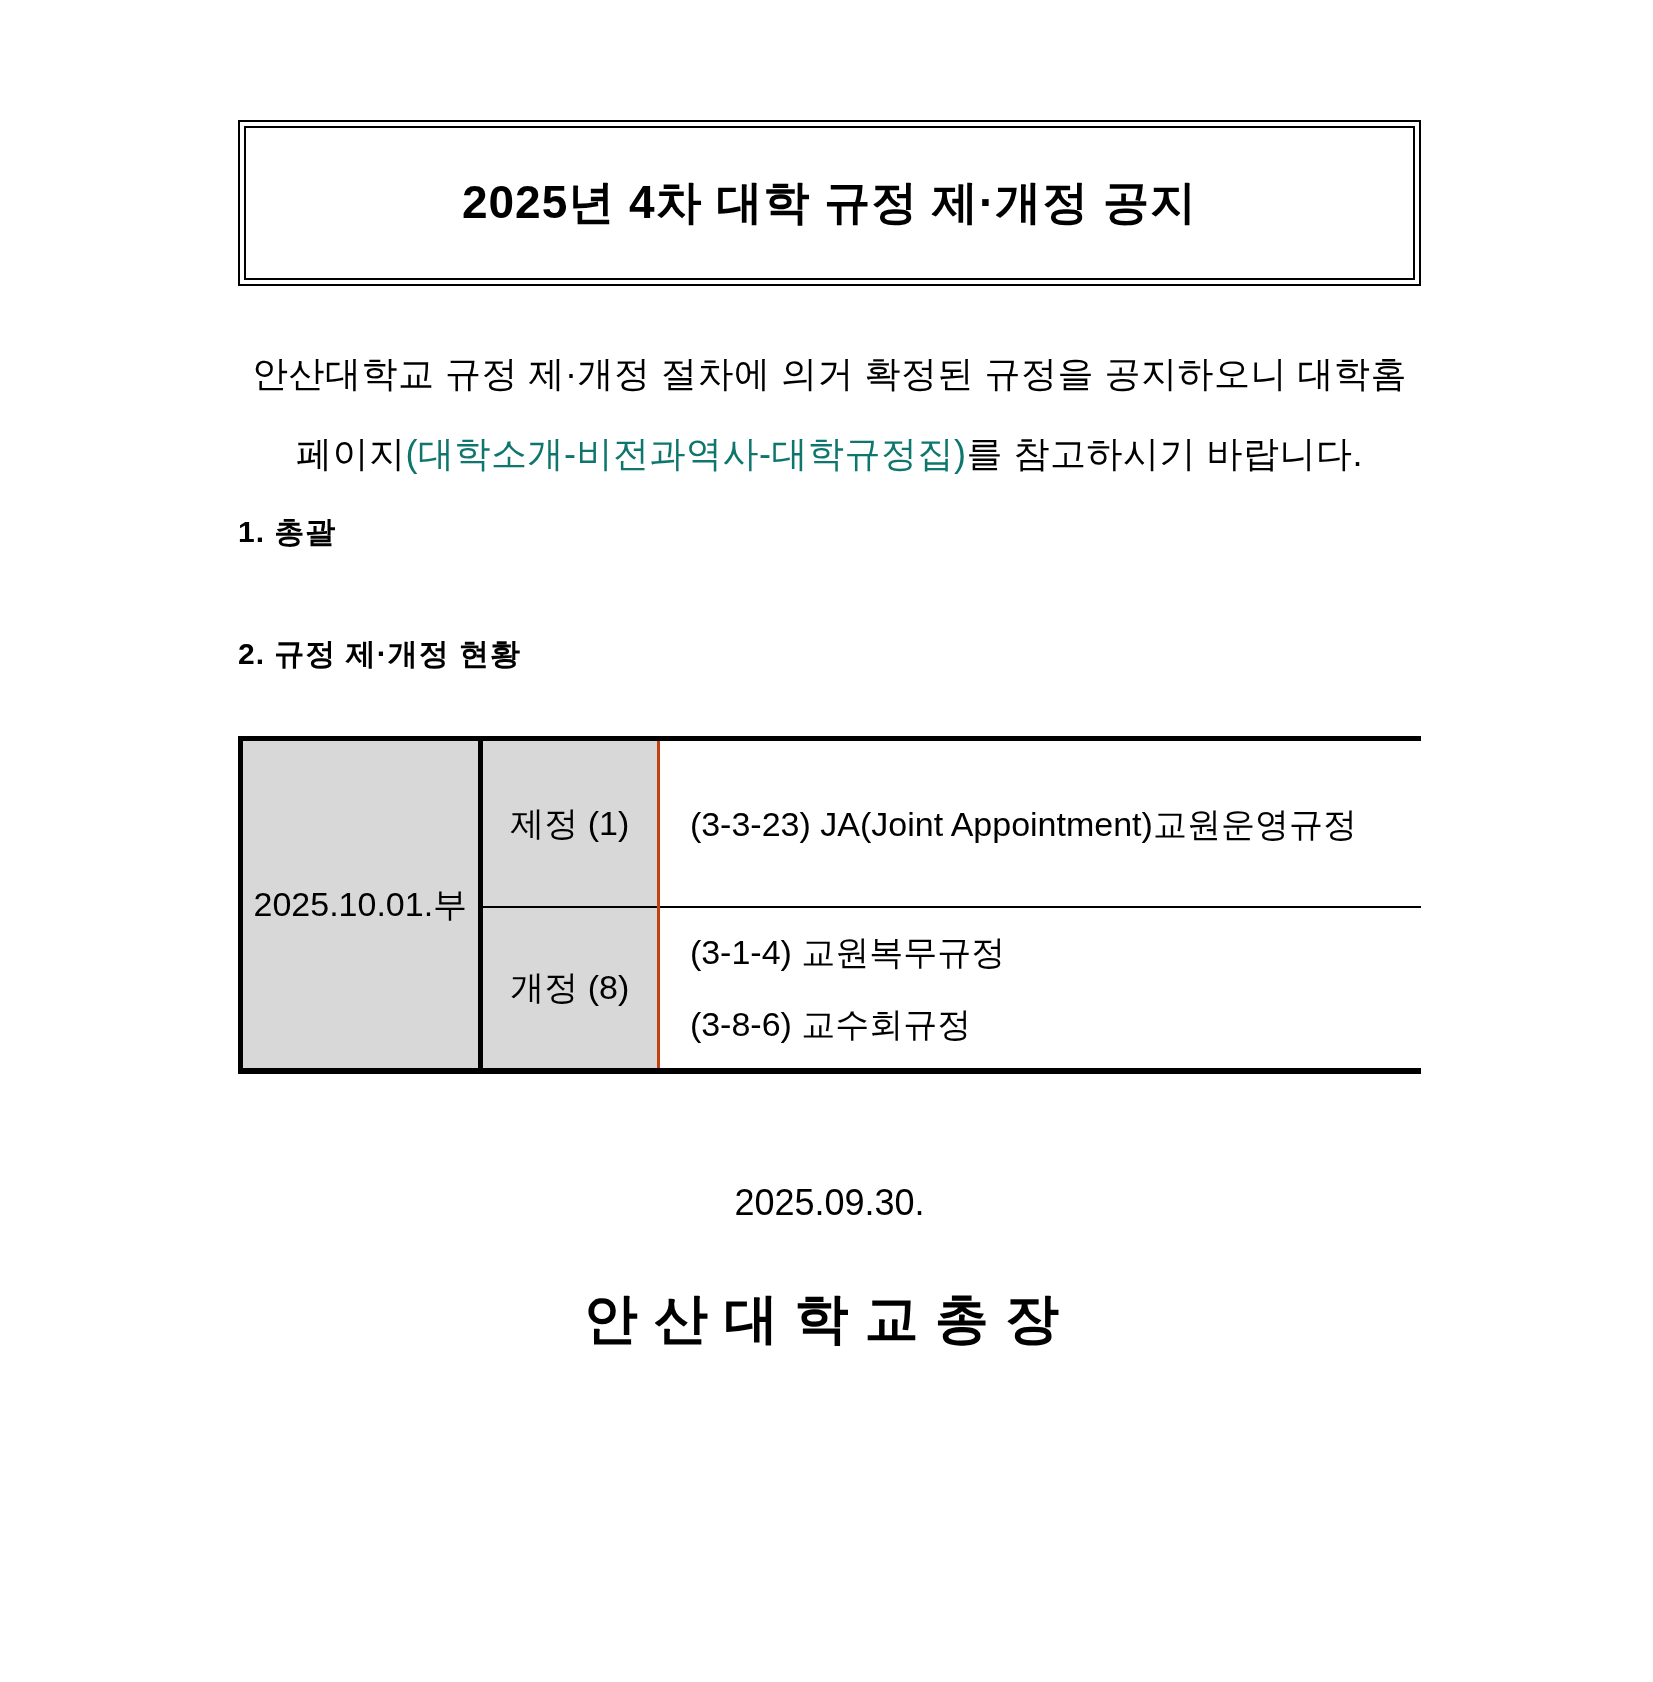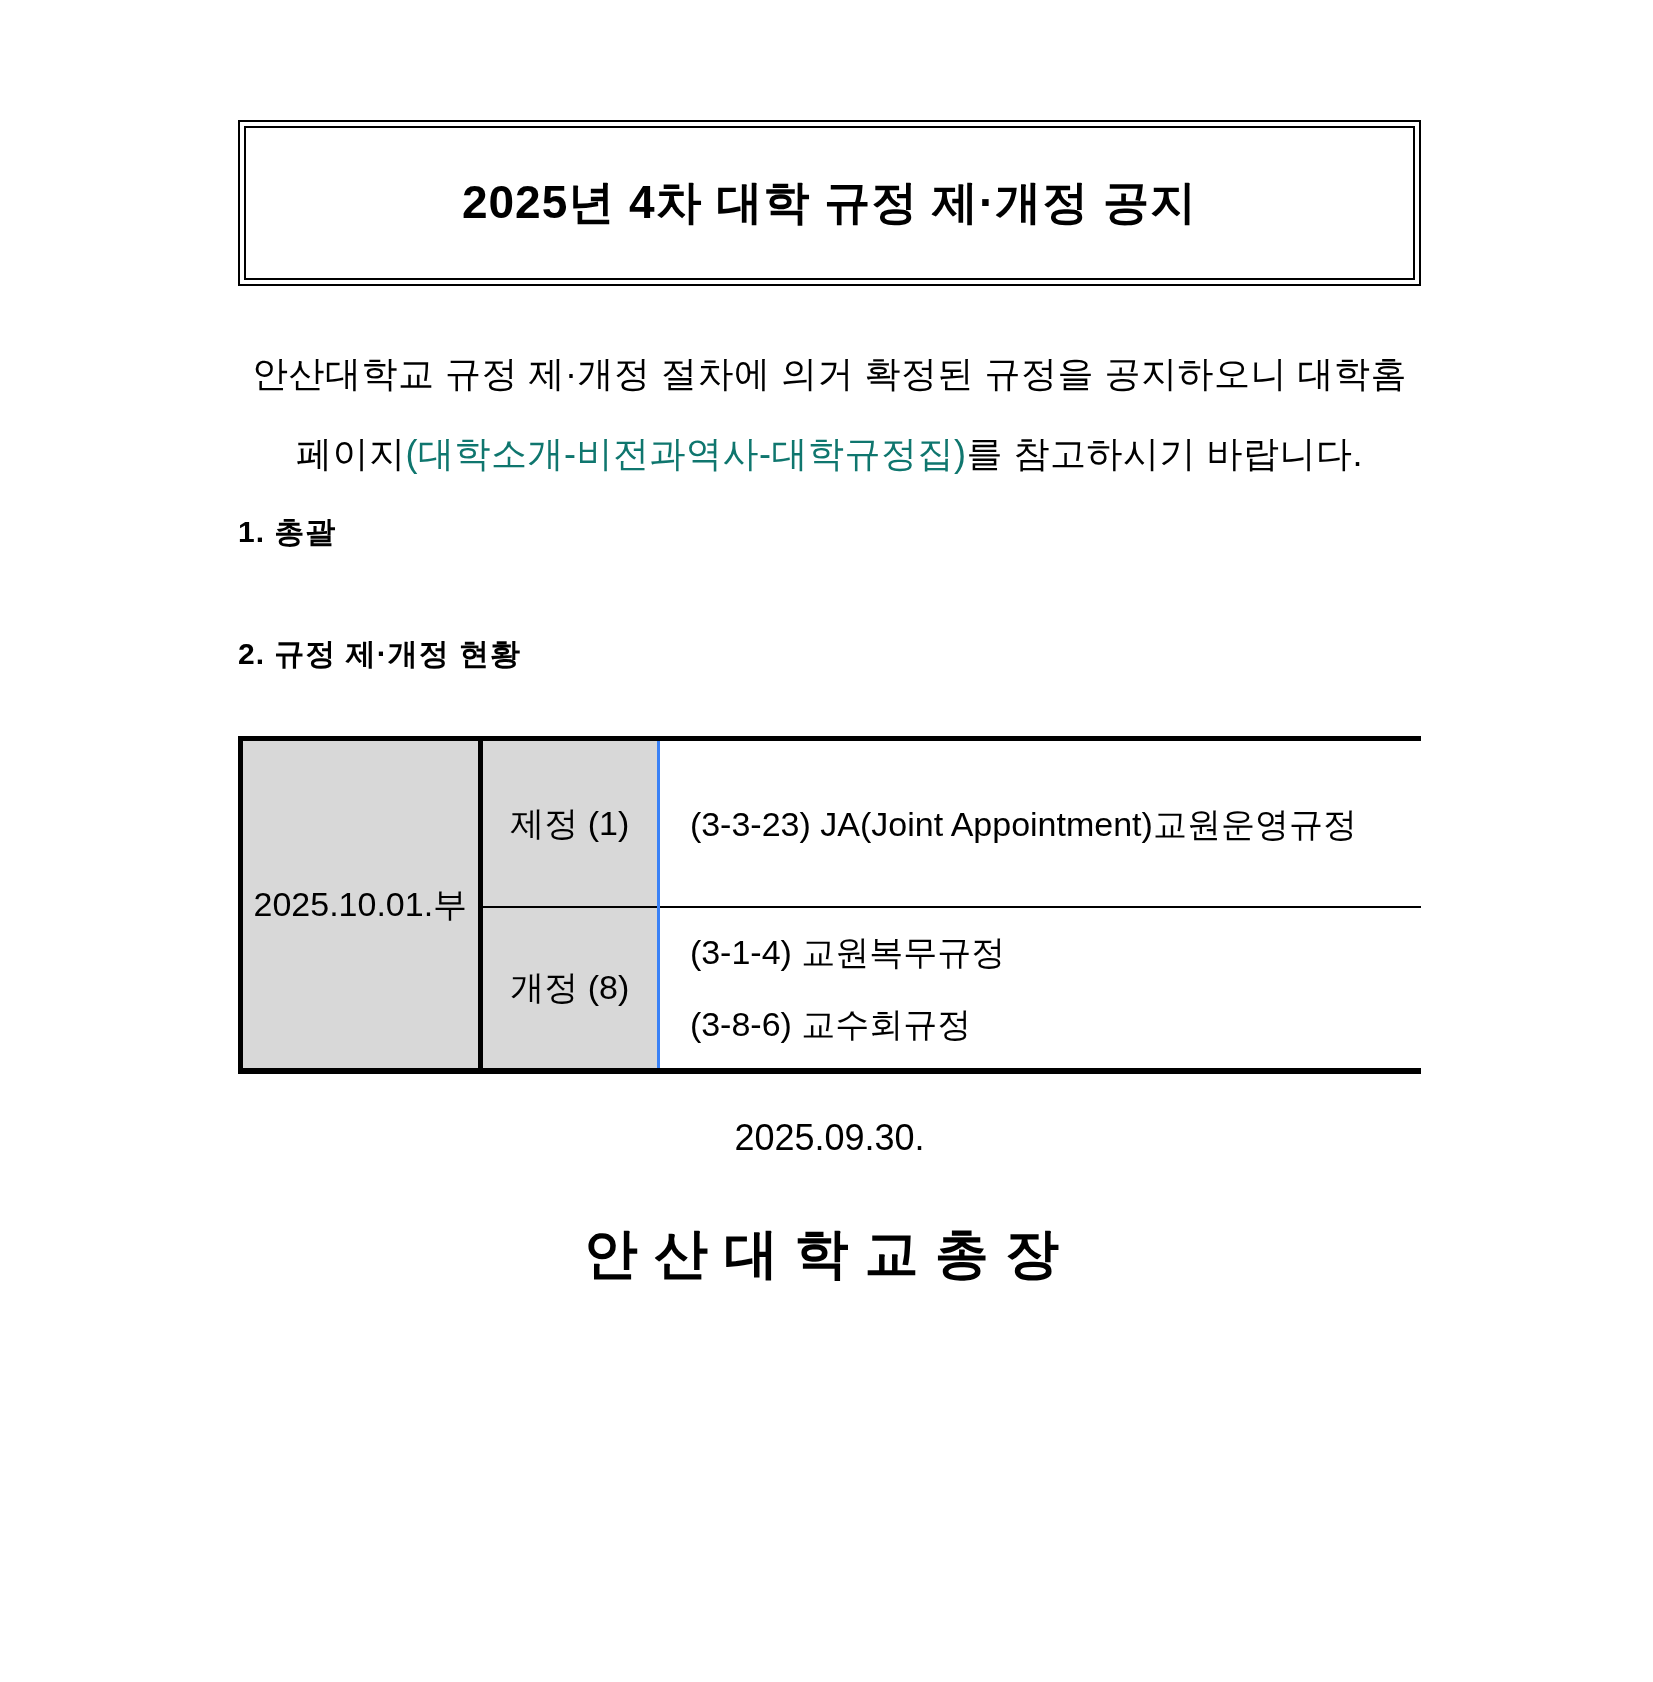--- a/index.html
+++ b/index.html
@@ -100,37 +100,37 @@
     font-size: 34px;
   }
   .status-table td { vertical-align: middle; }
   .status-table .cell-date {
     background: #d8d8d8;
     border-right: 5px solid #000;
     text-align: center;
   }
   .status-table .cell-type {
     background: #d8d8d8;
-    border-right: 3px solid #3b82f6;
+    border-right: 3px solid #c2410c;
     text-align: center;
   }
   .status-table .cell-items {
     background: #ffffff;
     text-align: left;
     padding-left: 30px;
   }
   .status-table tr.row-1 .cell-type,
   .status-table tr.row-1 .cell-items { border-bottom: 2px solid #000; height: 163px; }
   .status-table tr.row-2 .cell-type,
   .status-table tr.row-2 .cell-items { height: 158px; }
   .status-table .item-line { line-height: 72px; }
 
   
   .footer-date {
-    margin-top: 39px;
+    margin-top: 104px;
     text-align: center;
     font-size: 36px;
     line-height: 50px;
   }
   .signature {
     margin-top: 55px;
     text-align: center;
     font-size: 54px;
     font-weight: bold;
     letter-spacing: 0.3em;

